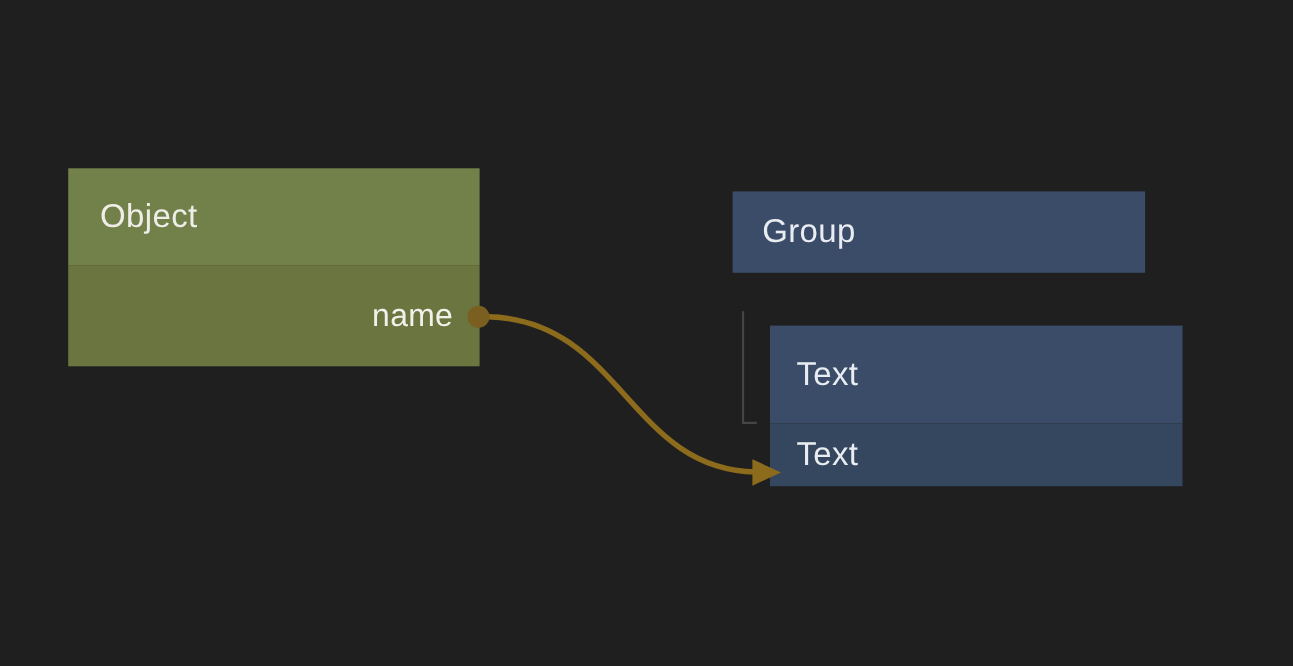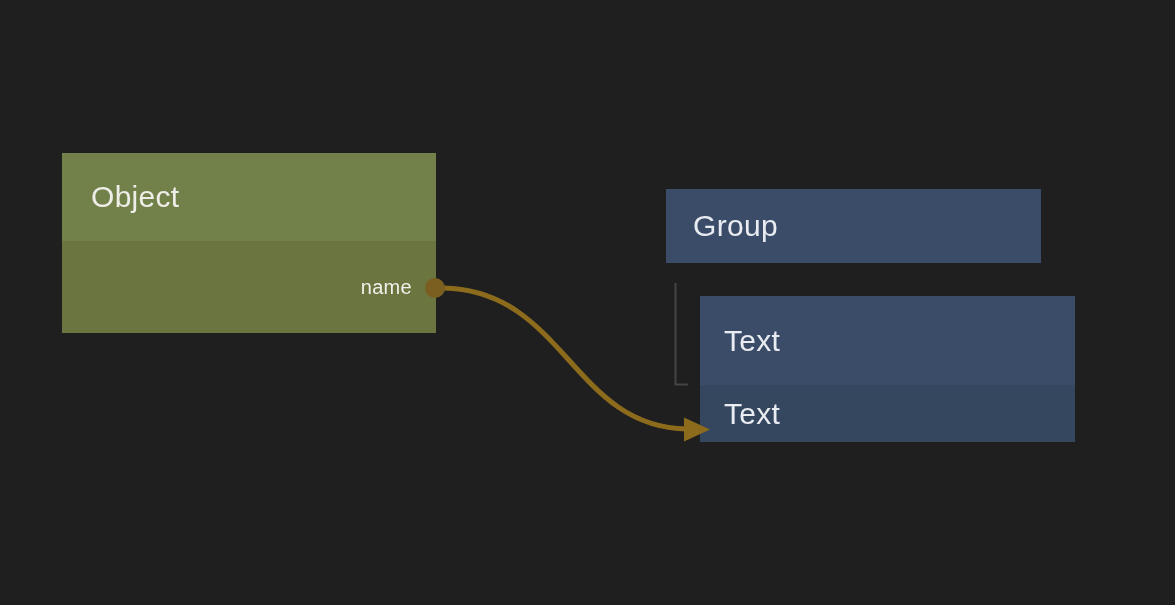--- a/index.html
+++ b/index.html
@@ -32,21 +32,21 @@
   }
   .node-object .bdy {
     flex: 1;
     background: #6b7540;
     display: flex;
     align-items: center;
     justify-content: flex-end;
     padding-right: 24px;
     box-sizing: border-box;
   }
-  .node-group { left: 650px; top: 189px; width: 375px; height: 74px; padding-left: 16px; }
+  .node-group { left: 650px; top: 174px; width: 375px; height: 74px; padding-left: 16px; }
   .node-group .hdr {
     height: 87px;
     background: #3a4c68;
     display: flex;
     align-items: center;
     padding-left: 27px;
     box-sizing: border-box;
   }
   .node-text { left: 700px; top: 296px; width: 375px; height: 146px; }
   .node-text .hdr {
@@ -68,21 +68,21 @@
   .node-title {
     font-size: 30px;
     color: #eeede8;
     letter-spacing: 0.3px;
     white-space: nowrap;
   }
   .blue .node-title, .node-group .node-title, .node-text .node-title {
     color: #e9ecf1;
   }
   .port-label {
-    font-size: 20px;
+    font-size: 29px;
     color: #f2f0ea;
     letter-spacing: 0.3px;
     white-space: nowrap;
   }
   svg.overlay {
     position: absolute;
     left: 0;
     top: 0;
     width: 1175px;
     height: 605px;

